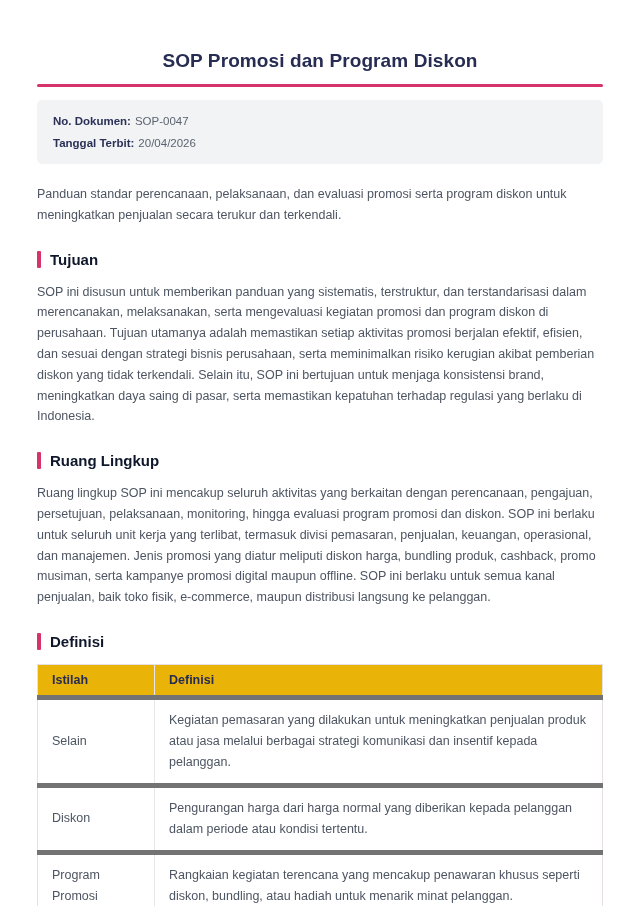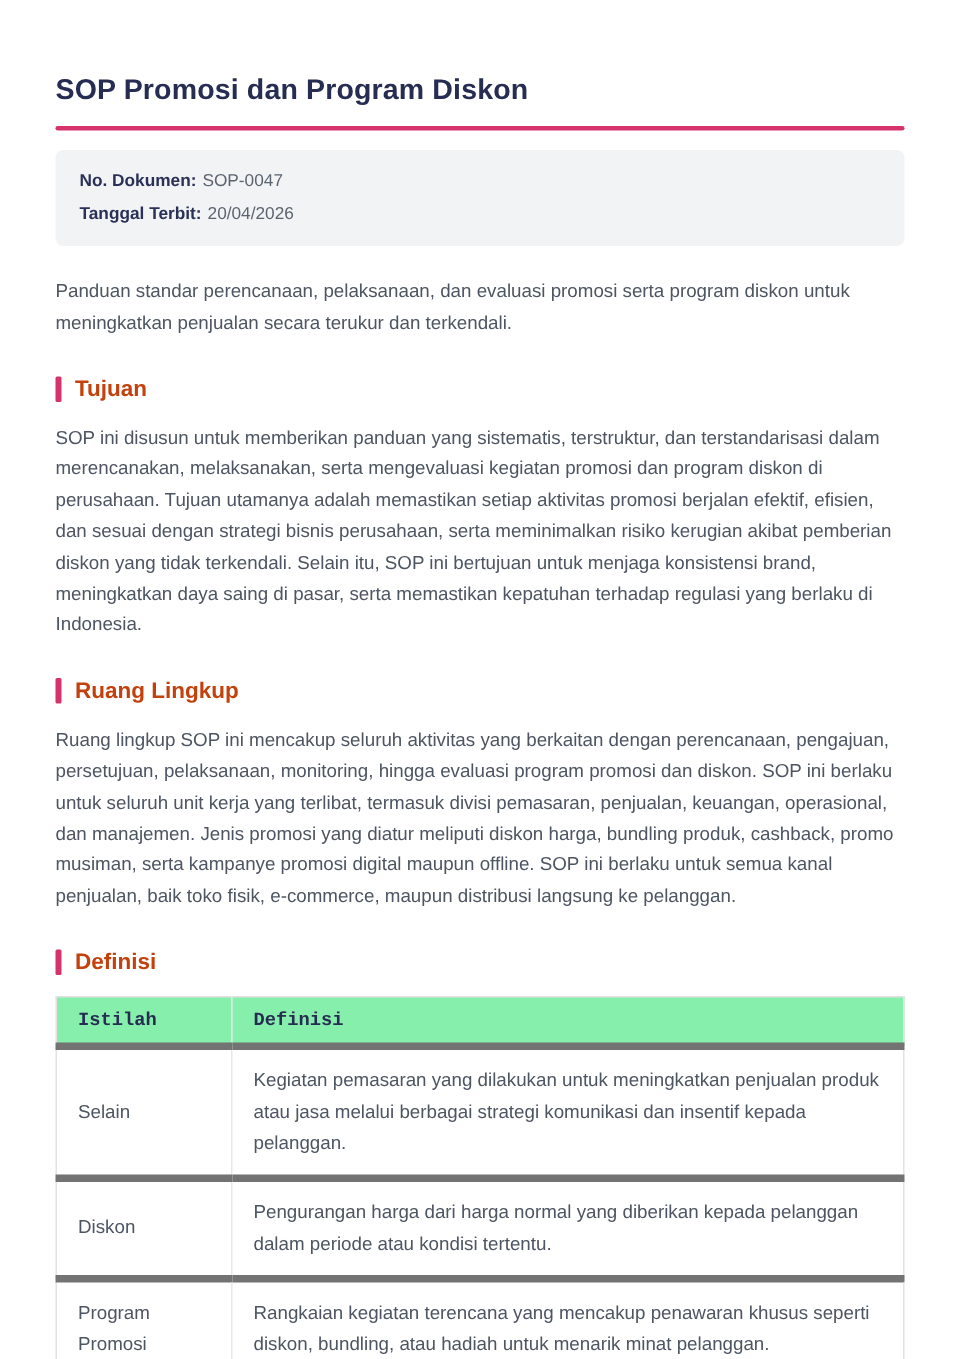--- a/index.html
+++ b/index.html
@@ -16,21 +16,21 @@
   .page {
     box-sizing: border-box;
     width: 640px;
     height: 906px;
     padding: 50px 37px 0 37px;
     background: #ffffff;
     overflow: hidden;
   }
   .doc-title {
     margin: 0;
-    text-align: left;
+    text-align: center;
     font-size: 19px;
     font-weight: bold;
     letter-spacing: 0.1px;
     color: #262c52;
   }
   .title-rule {
     height: 3px;
     background: #d6336c;
     border: none;
     border-radius: 2px;
@@ -70,36 +70,35 @@
   .sec-bar {
     width: 4px;
     height: 17px;
     background: #d6336c;
     border-radius: 1px;
     flex: 0 0 auto;
   }
   .sec-title {
     font-size: 15px;
     font-weight: bold;
-    color: #c2410c;
+    color: #0f172a;
   }
   .def-table {
     width: 100%;
     border-collapse: collapse;
     border: 1px solid #e6e0e4;
     table-layout: fixed;
   }
   .def-table th {
-    background: #86efac;
+    background: #eab308;
     color: #262c52;
     font-size: 12.5px;
     font-weight: bold;
     text-align: left;
     padding: 8px 14px;
-    font-family: Liberation Mono, monospace;
   }
   .def-table td {
     font-size: 12.5px;
     color: #4d5562;
     line-height: 21px;
     padding: 10px 14px;
     vertical-align: middle;
     border-top: 5px solid #737373;
   }
   .def-table th + th,

